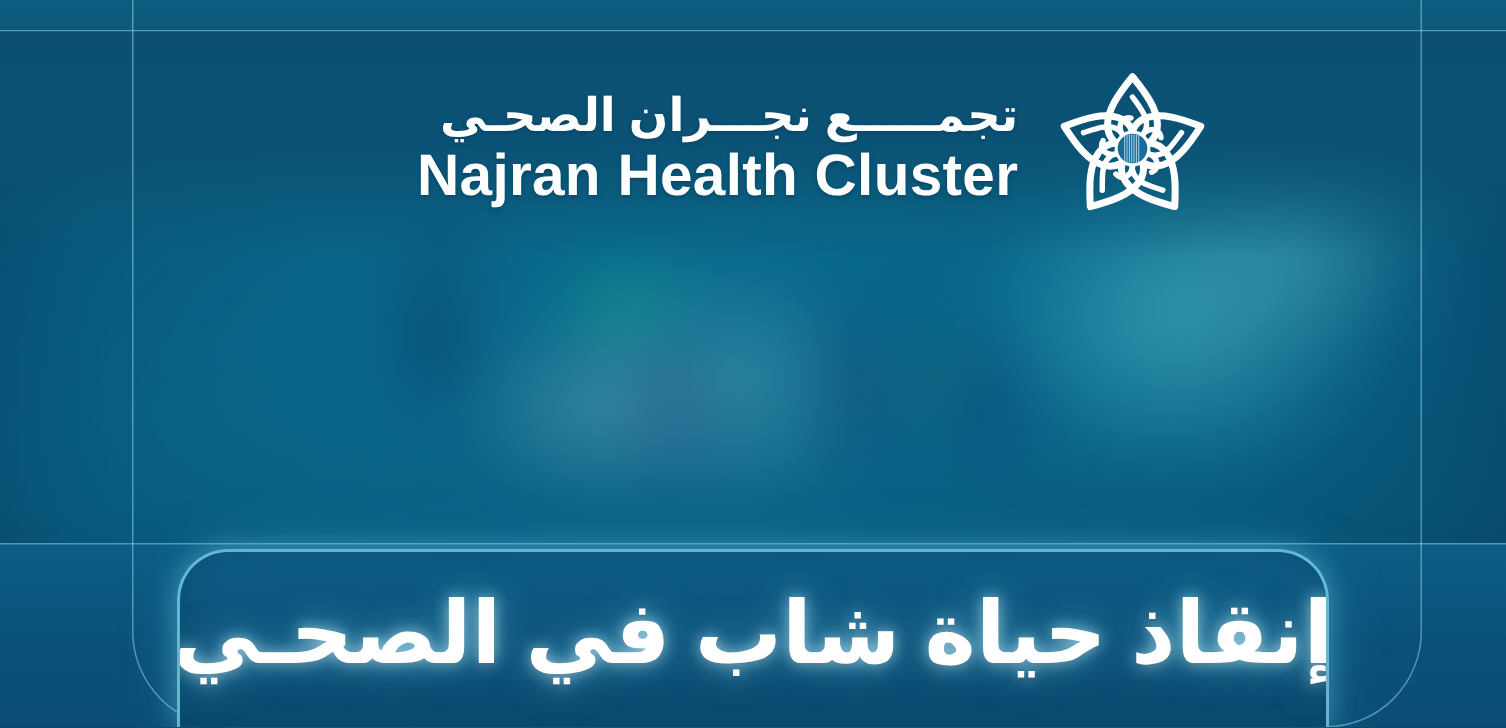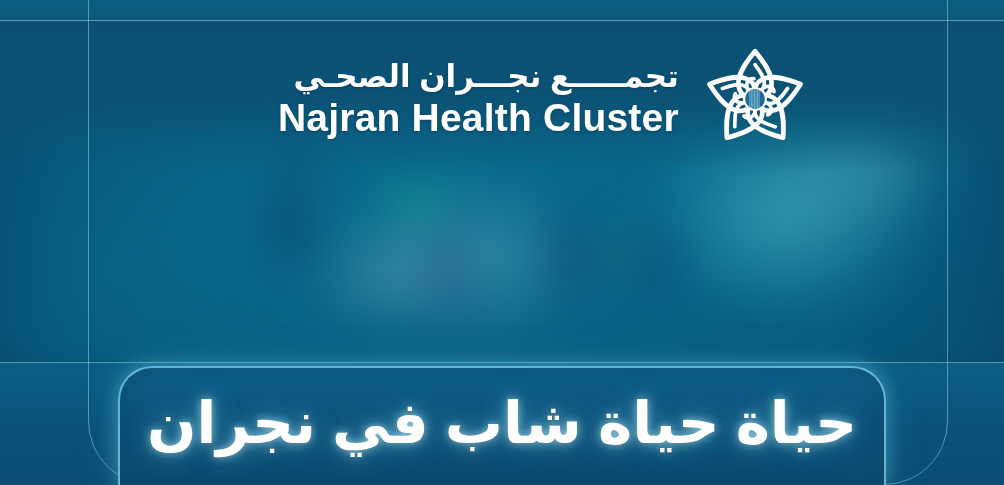--- a/index.html
+++ b/index.html
@@ -285,16 +285,16 @@
           <line x1="102" y1="82" x2="102" y2="118"></line>
           <line x1="105" y1="82" x2="105" y2="118"></line>
           <line x1="108" y1="82" x2="108" y2="118"></line>
         </g>
       </svg>
     </div>
 
   </div>
 
   <div class="headline-pill">
-    <div class="headline-text">حياة حياة شاب في نجران</div>
+    <div class="headline-text">إنقاذ حياة شاب في الصحـي</div>
   </div>
 
 </div>
 
 </body></html>

